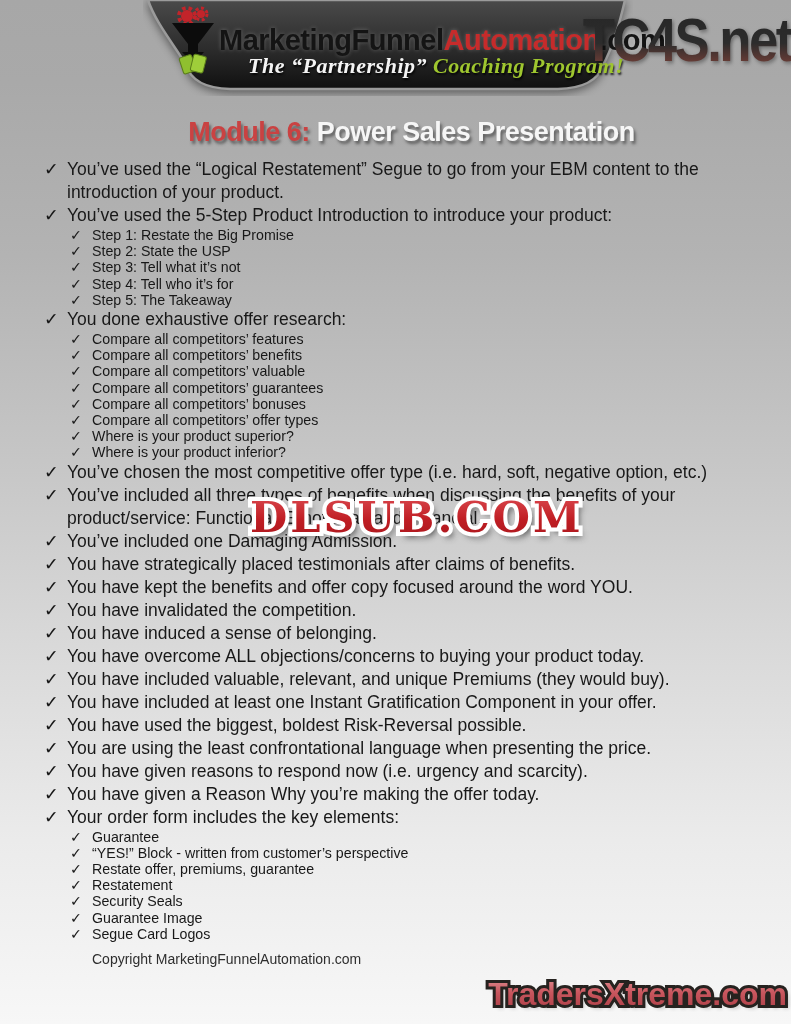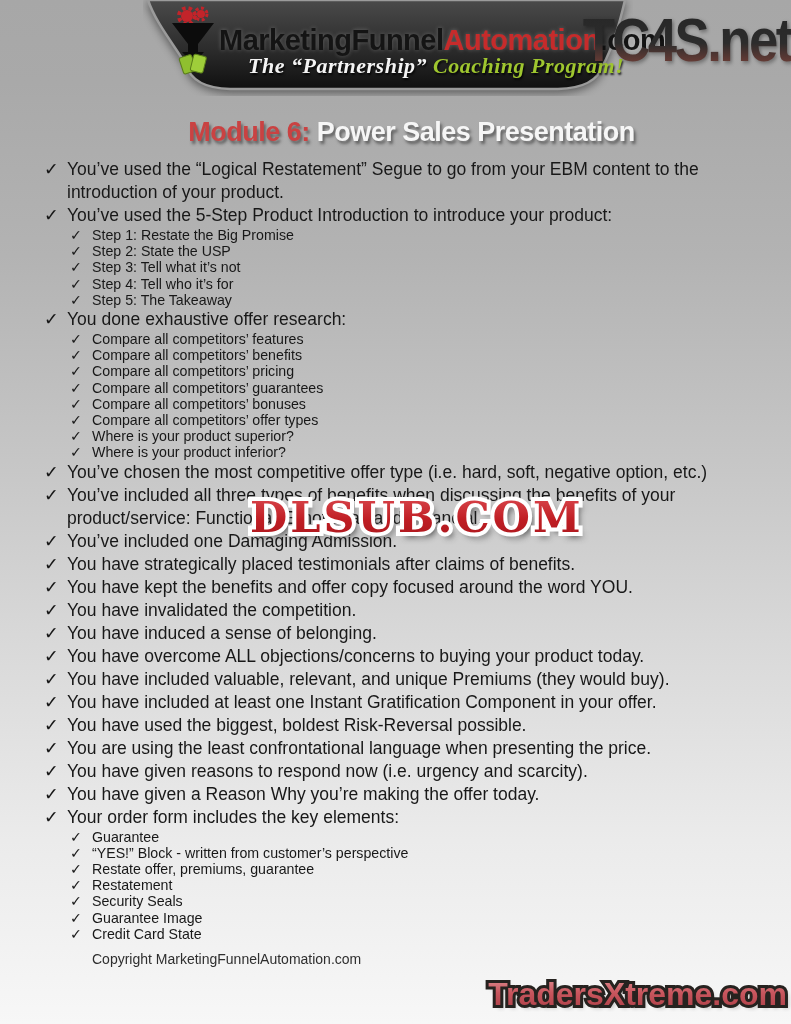--- a/index.html
+++ b/index.html
@@ -163,21 +163,21 @@
       <div class="subitem">
         <span class="check">✓</span>
         <span class="txt">Compare all competitors’ features</span>
       </div>
       <div class="subitem">
         <span class="check">✓</span>
         <span class="txt">Compare all competitors’ benefits</span>
       </div>
       <div class="subitem">
         <span class="check">✓</span>
-        <span class="txt">Compare all competitors’ pricing</span>
+        <span class="txt">Compare all competitors’ valuable</span>
       </div>
       <div class="subitem">
         <span class="check">✓</span>
         <span class="txt">Compare all competitors’ guarantees</span>
       </div>
       <div class="subitem">
         <span class="check">✓</span>
         <span class="txt">Compare all competitors’ bonuses</span>
       </div>
       <div class="subitem">
@@ -271,21 +271,21 @@
       <div class="subitem">
         <span class="check">✓</span>
         <span class="txt">Security Seals</span>
       </div>
       <div class="subitem">
         <span class="check">✓</span>
         <span class="txt">Guarantee Image</span>
       </div>
       <div class="subitem">
         <span class="check">✓</span>
-        <span class="txt">Credit Card State</span>
+        <span class="txt">Segue Card Logos</span>
       </div>
     </div>
 
   <div class="copyright">Copyright MarketingFunnelAutomation.com</div>
 
   <div class="wm-center">
     <span class="layer outline">DLSUB.COM</span>
     <span class="layer fill">DLSUB.COM</span>
   </div>
 

